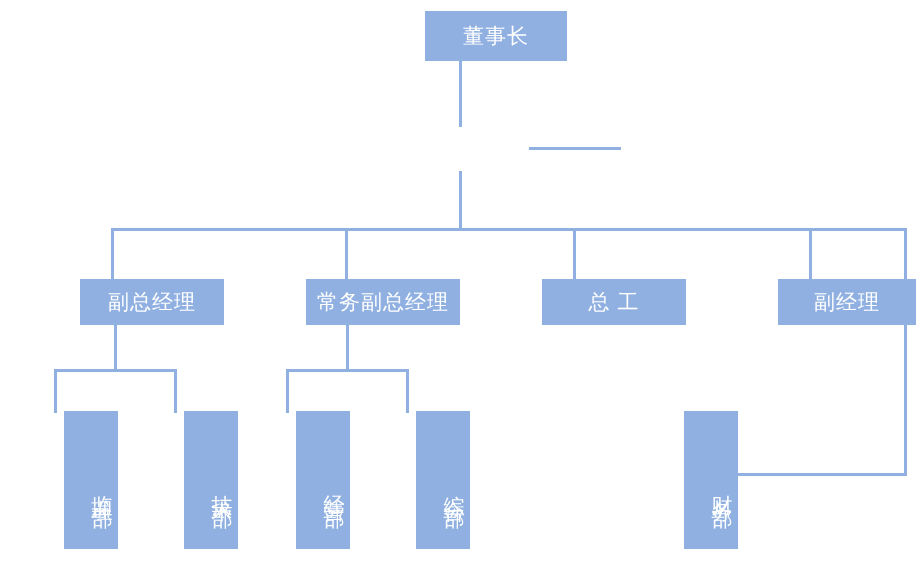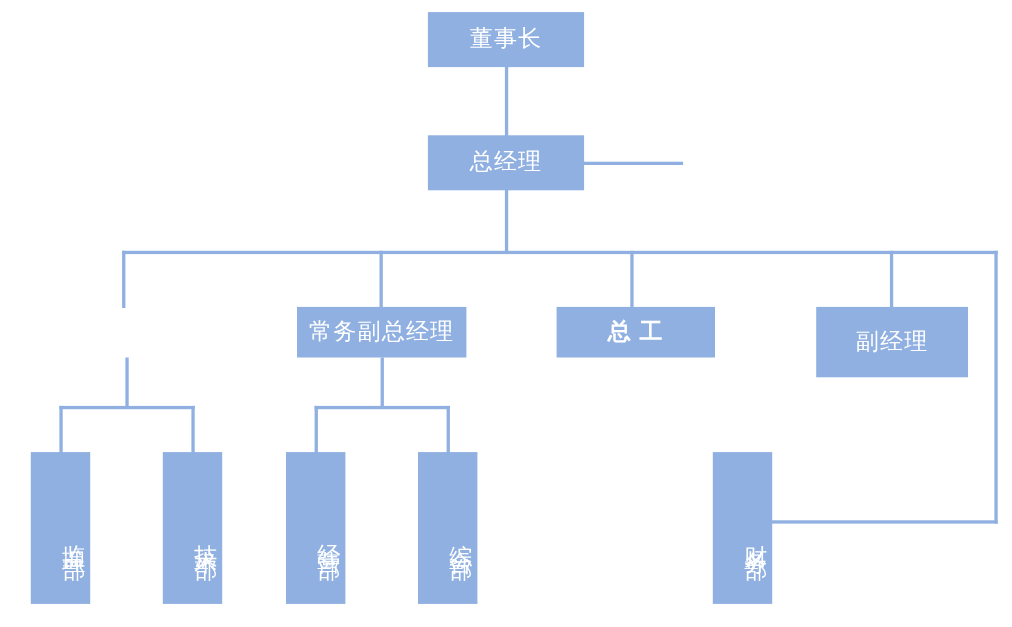--- a/index.html
+++ b/index.html
@@ -30,20 +30,21 @@
   .node {
     position: absolute;
     background: #8FB0E0;
     color: #ffffff;
     display: flex;
     align-items: center;
     justify-content: center;
     box-sizing: border-box;
     letter-spacing: 1px;
     user-select: none;
+    margin-left: 36px;
   }
   .node.horizontal {
     font-size: 21px;
     line-height: 1.1;
     white-space: pre;
   }
   .node.vertical {
     font-size: 21px;
     line-height: 1.55;
     writing-mode: vertical-rl;
@@ -82,35 +83,35 @@
 
   <div class="conn conn-v" style="left:346px; top:325px; height:46px;"></div>
   <div class="conn conn-h" style="left:286px; top:369px; width:123px;"></div>
   <div class="conn conn-v" style="left:286px; top:369px; height:44px;"></div>
   <div class="conn conn-v" style="left:406px; top:369px; height:44px;"></div>
 
   <div class="node horizontal" style="left:389px; top:11px; width:142px; height:50px;">
     <span>董事长</span>
   </div>
 
-  <div class="node horizontal" style="left:389px; top:123px; width:142px; height:50px;">
-    <span>总经理</span>
-  </div>
 
 
+  <div class="node horizontal" style="left:44px; top:279px; width:144px; height:46px;">
+    <span>副总经理</span>
+  </div>
 
   <div class="node horizontal" style="left:270px; top:279px; width:154px; height:46px;text-align:right;">
     <span>常务副总经理</span>
   </div>
 
-  <div class="node horizontal" style="left:506px; top:279px; width:144px; height:46px;font-weight:bold;">
+  <div class="node horizontal" style="left:506px; top:279px; width:144px; height:46px;">
     <span>总 工</span>
   </div>
 
-  <div class="node horizontal" style="left:742px; top:279px; width:138px; height:64px;">
+  <div class="node horizontal" style="left:742px; top:279px; width:138px; height:46px;">
     <span>副经理</span>
   </div>
 
   <div class="node vertical" style="left:28px; top:411px; width:54px; height:138px;">
     <span>监理部</span>
   </div>
 
   <div class="node vertical" style="left:148px; top:411px; width:54px; height:138px;">
     <span>技术部</span>
   </div>

